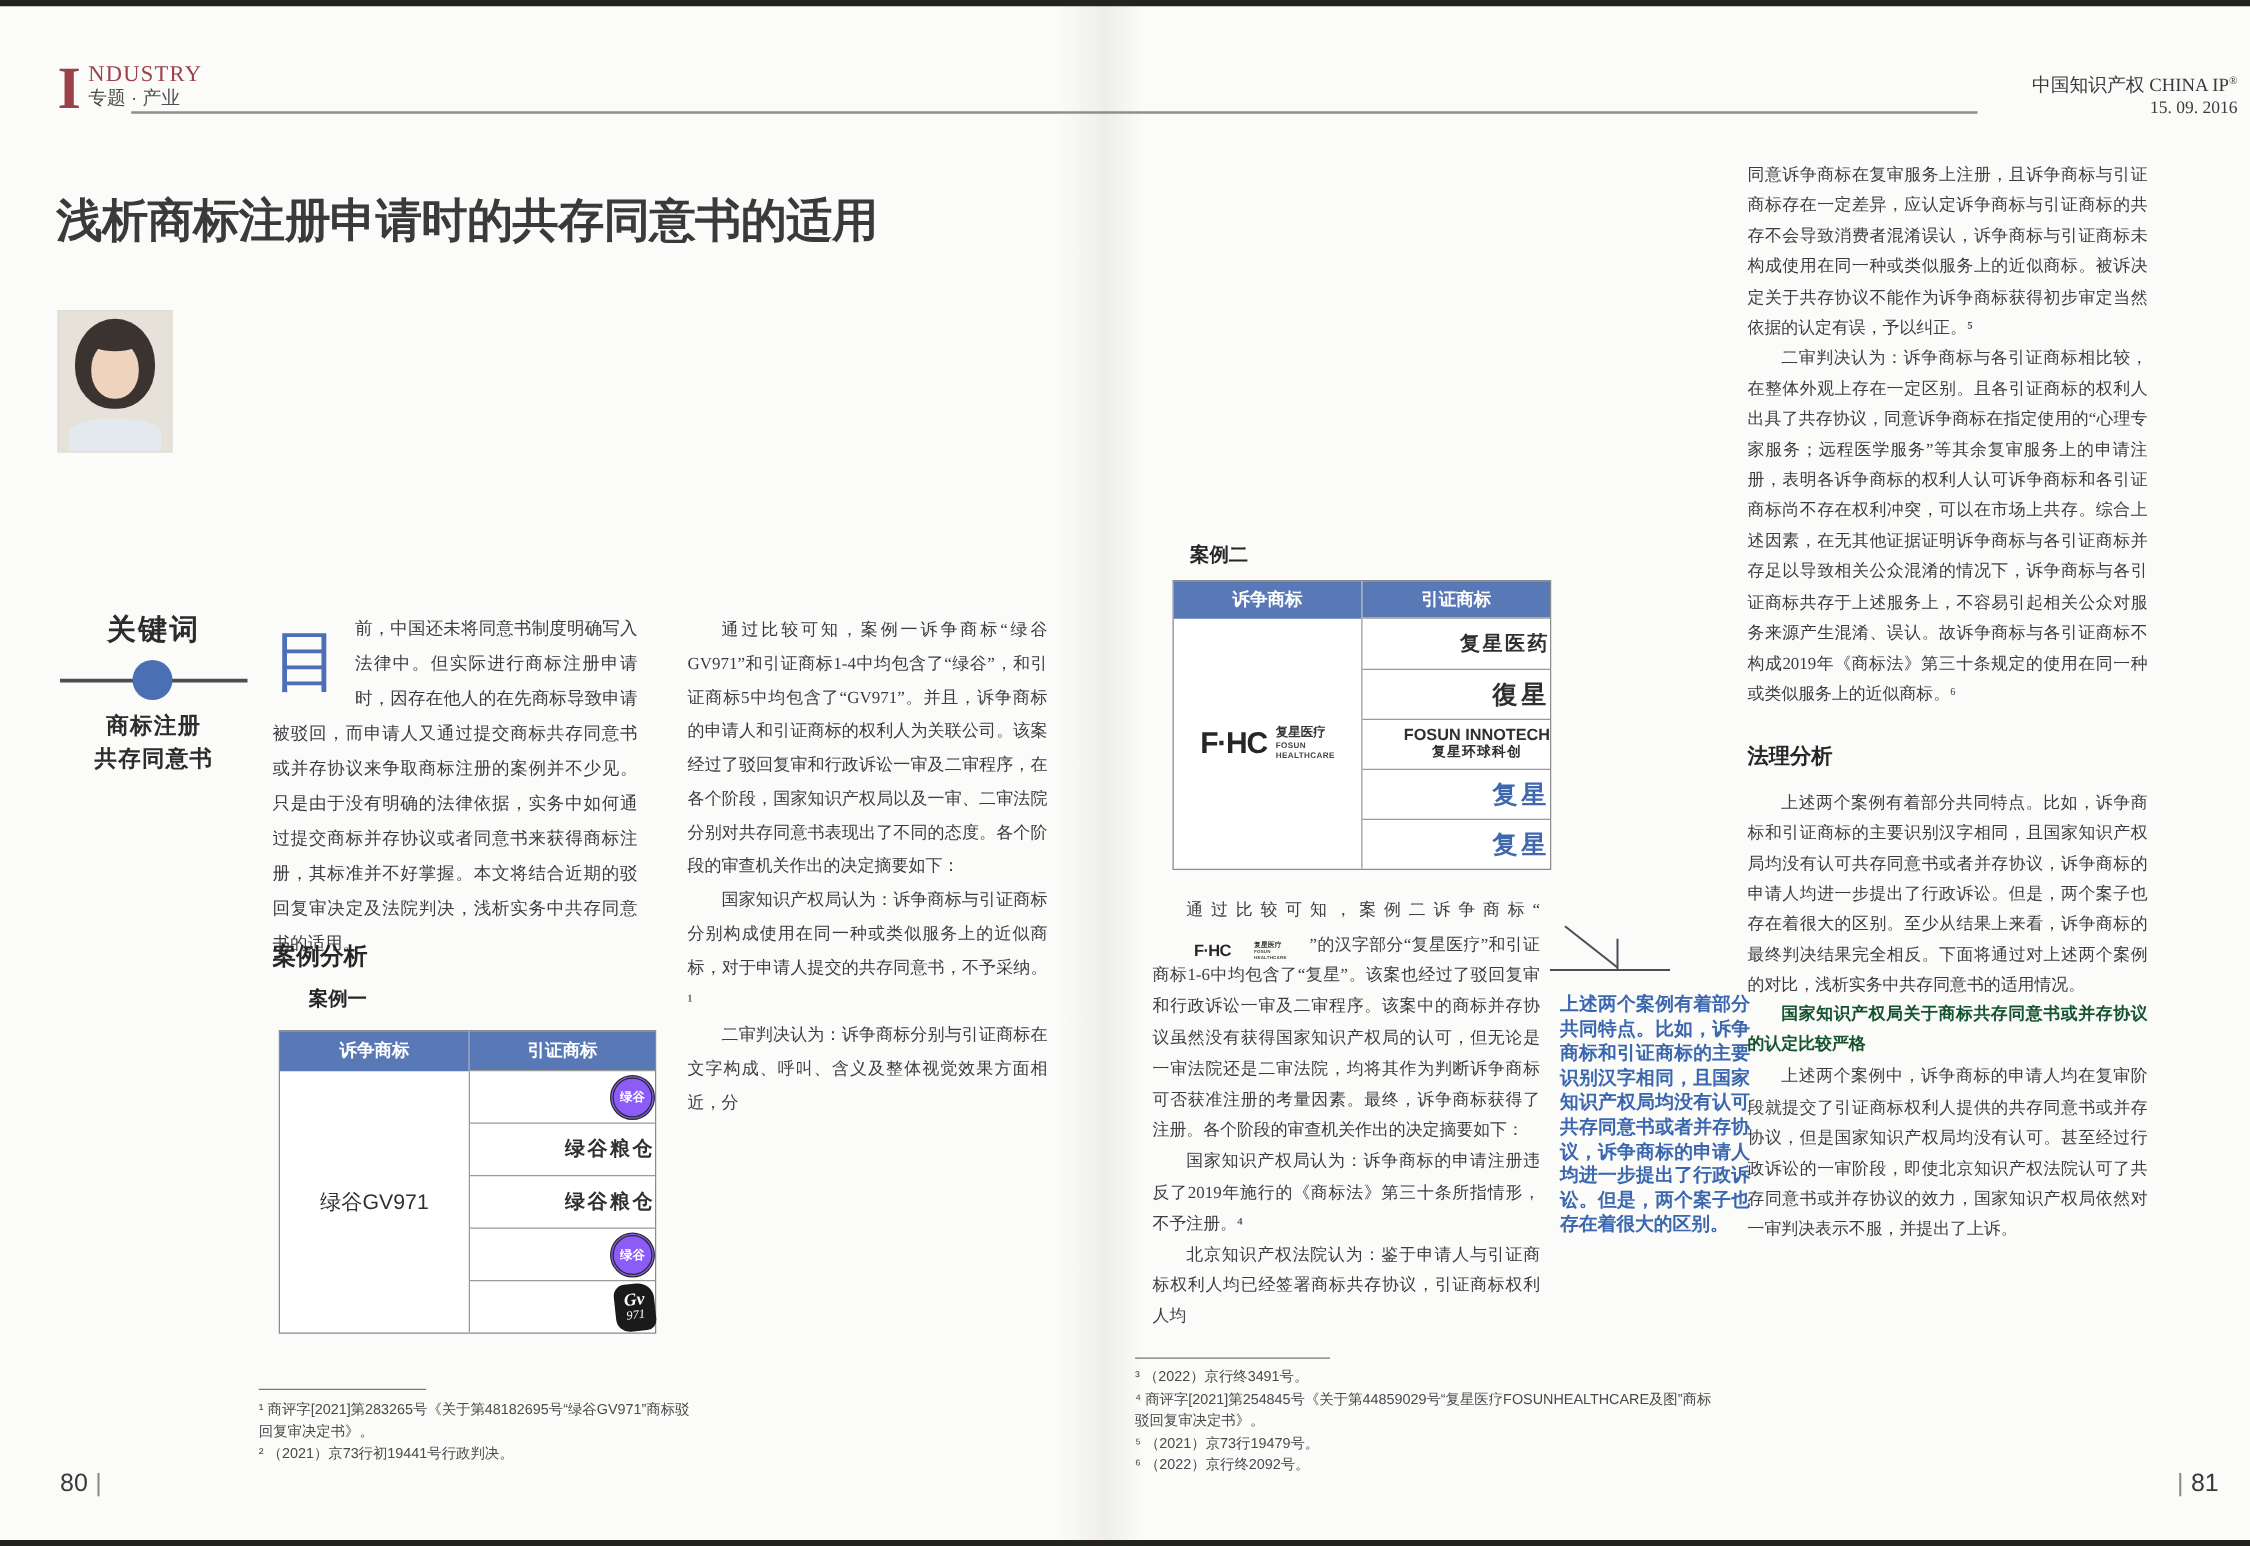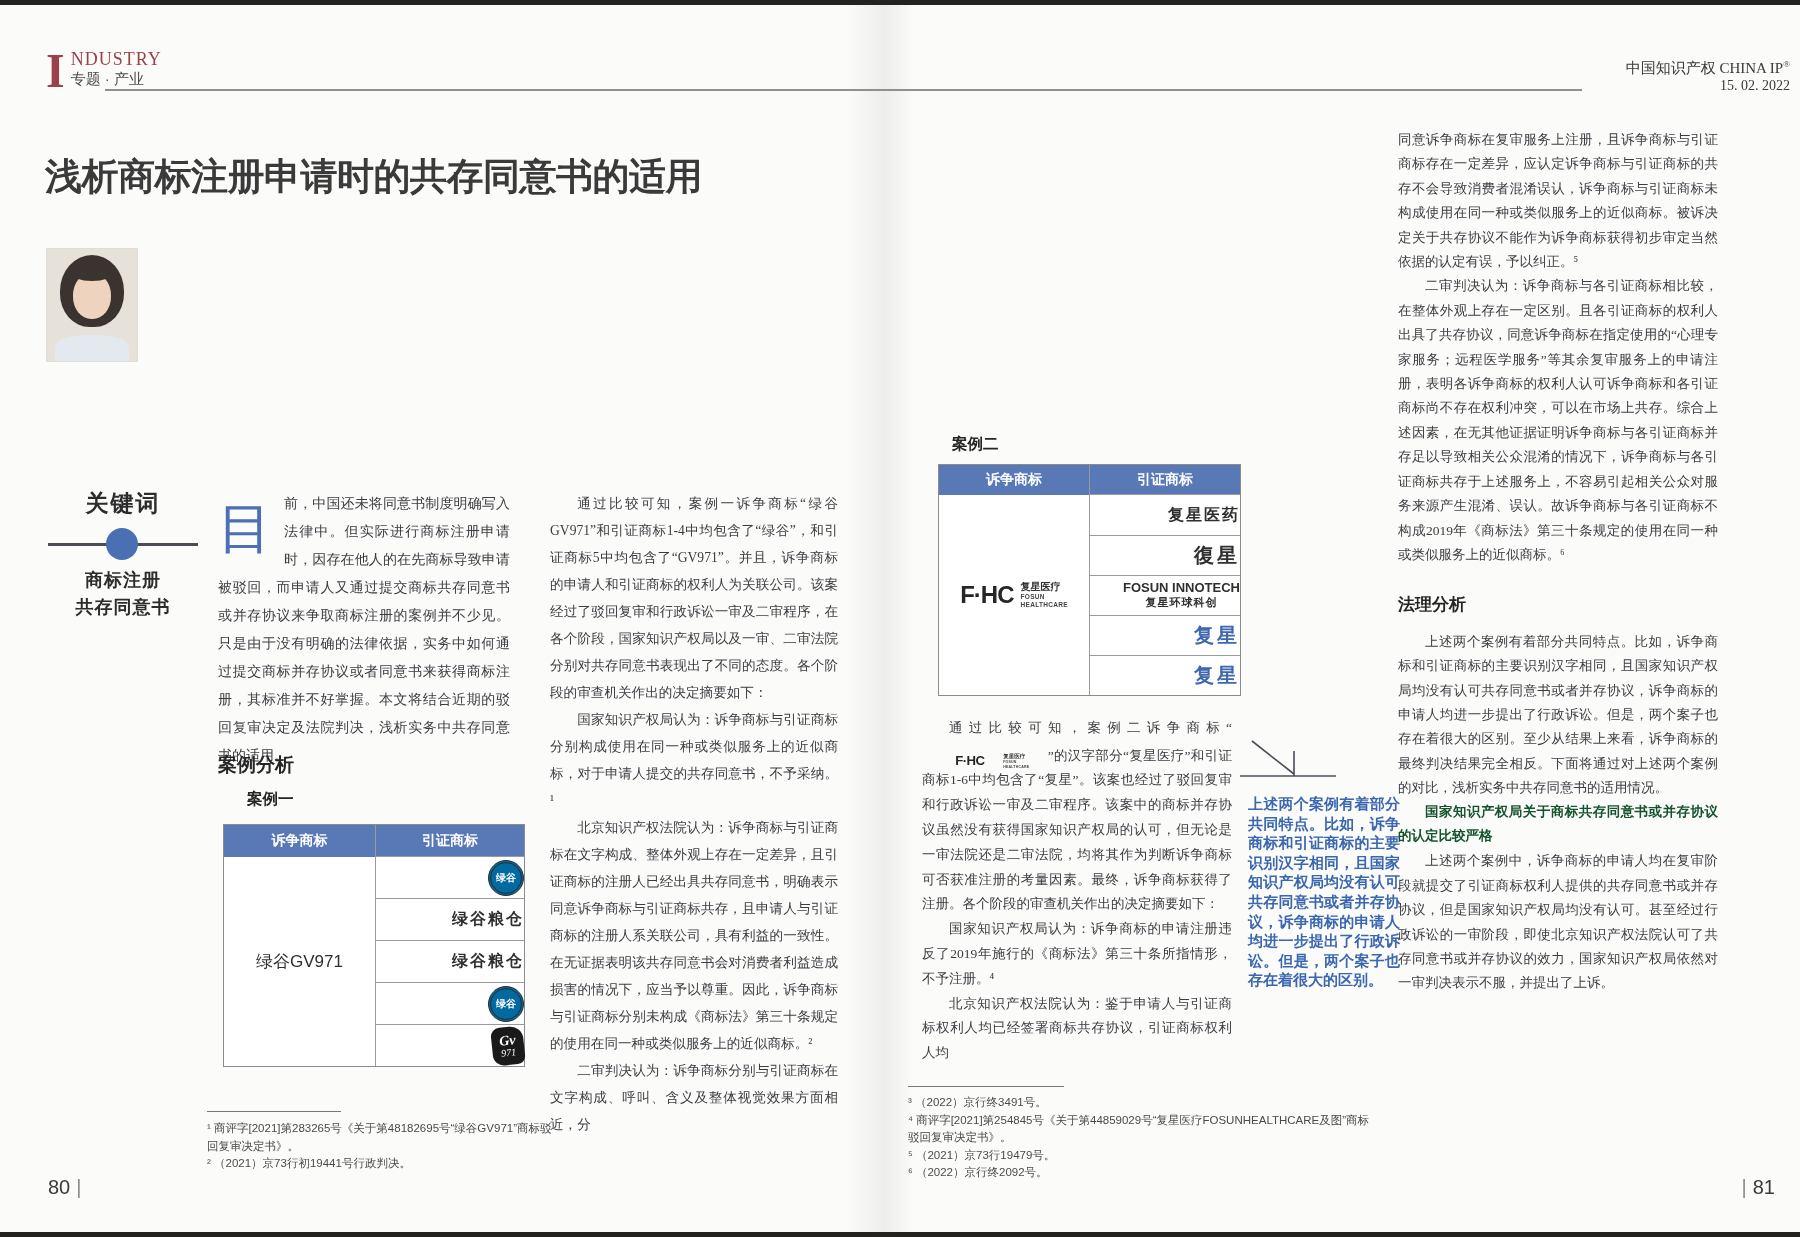--- a/index.html
+++ b/index.html
@@ -60,21 +60,21 @@
   .tm-mark-cell{flex:1;display:flex;align-items:center;justify-content:center;}
   .tm-cell{display:flex;align-items:center;justify-content:flex-end;border-top:1px solid #9a9a9a;}
   .tm-col-right{border-left:1px solid #9a9a9a;}
   #table1{left:223px;top:824px;width:300px;height:241px;}
   #table1 .tm-col-left{width:151px;}
   #table1 .tm-col-right{width:148px;}
   #table1 .tm-head{height:32px;}
   #table1 .tm-cell{height:41.8px;}
   #table1 .tm-mark{font-family:"Liberation Sans",sans-serif;font-size:17px;color:#2f2f2f;}
   .cited-text{font-family:"Liberation Sans",sans-serif;font-weight:bold;font-size:16px;color:#2f2f2f;letter-spacing:2px;}
-  .laurel{width:36px;height:36px;border-radius:50%;border:3px double #2b2b2b;background:#0369a1;
+  .laurel{width:36px;height:36px;border-radius:50%;border:3px double #2b2b2b;background:#8b5cf6;
     display:flex;align-items:center;justify-content:center;box-sizing:border-box;}
   .laurel span{color:#fff;font-size:10px;font-weight:bold;font-family:"Liberation Sans",sans-serif;}
   .gvlogo{width:32px;height:38px;background:#1a1a1a;border-radius:9px 13px 8px 11px;transform:rotate(-6deg);
     display:flex;flex-direction:column;align-items:center;justify-content:center;color:#fff;font-style:italic;}
   .gvlogo .t{font-size:14px;font-weight:bold;line-height:14px;}
   .gvlogo .b{font-size:10px;line-height:10px;}
   #table2{left:938px;top:464px;width:301px;height:230px;}
   #table2 .tm-col-left{width:150px;}
   #table2 .tm-col-right{width:150px;}
   #table2 .tm-head{height:30px;}
@@ -125,21 +125,21 @@
   <div id="header-rule"></div>
   <div id="logo">
     <span class="big-i">I</span>
     <span class="logo-right">
       <div class="logo-word">NDUSTRY</div>
       <div class="logo-sub">专题 · 产业</div>
     </span>
   </div>
   <div id="brand">
     <div class="brand-line"><span>中国知识产权 CHINA IP</span><sup>®</sup></div>
-    <div class="date-line">15. 02. 2022</div>
+    <div class="date-line">15. 09. 2016</div>
   </div>
 
   <h1 id="article-title" style="margin:0;">浅析商标注册申请时的共存同意书的适用</h1>
   <div id="author-photo">
     <div class="photo-hair"></div>
     <div class="photo-face"></div>
     <div class="photo-fringe"></div>
     <div class="photo-shirt"></div>
   </div>
 
@@ -189,21 +189,20 @@
             <i class="t">Gv</i>
             <i class="b">971</i>
           </span>
         </div>
     </div>
   </div>
 
   <div id="left-col2" class="bodycol">
     <p>通过比较可知，案例一诉争商标“绿谷GV971”和引证商标1-4中均包含了“绿谷”，和引证商标5中均包含了“GV971”。并且，诉争商标的申请人和引证商标的权利人为关联公司。该案经过了驳回复审和行政诉讼一审及二审程序，在各个阶段，国家知识产权局以及一审、二审法院分别对共存同意书表现出了不同的态度。各个阶段的审查机关作出的决定摘要如下：</p>
     <p>国家知识产权局认为：诉争商标与引证商标分别构成使用在同一种或类似服务上的近似商标，对于申请人提交的共存同意书，不予采纳。¹</p>
-    <p>北京知识产权法院认为：诉争商标与引证商标在文字构成、整体外观上存在一定差异，且引证商标的注册人已经出具共存同意书，明确表示同意诉争商标与引证商标共存，且申请人与引证商标的注册人系关联公司，具有利益的一致性。在无证据表明该共存同意书会对消费者利益造成损害的情况下，应当予以尊重。因此，诉争商标与引证商标分别未构成《商标法》第三十条规定的使用在同一种或类似服务上的近似商标。²</p>
     <p>二审判决认为：诉争商标分别与引证商标在文字构成、呼叫、含义及整体视觉效果方面相近，分</p>
   </div>
 
   <div id="fn-rule-left" class="fn-rule"></div>
   <div id="fn-left" class="fn-block">
     <div>¹ 商评字[2021]第283265号《关于第48182695号“绿谷GV971”商标驳回复审决定书》。</div>
     <div>² （2021）京73行初19441号行政判决。</div>
   </div>
   <div id="pageno-left" class="pageno"><span>80</span><span class="pn-bar">|</span></div>
 

